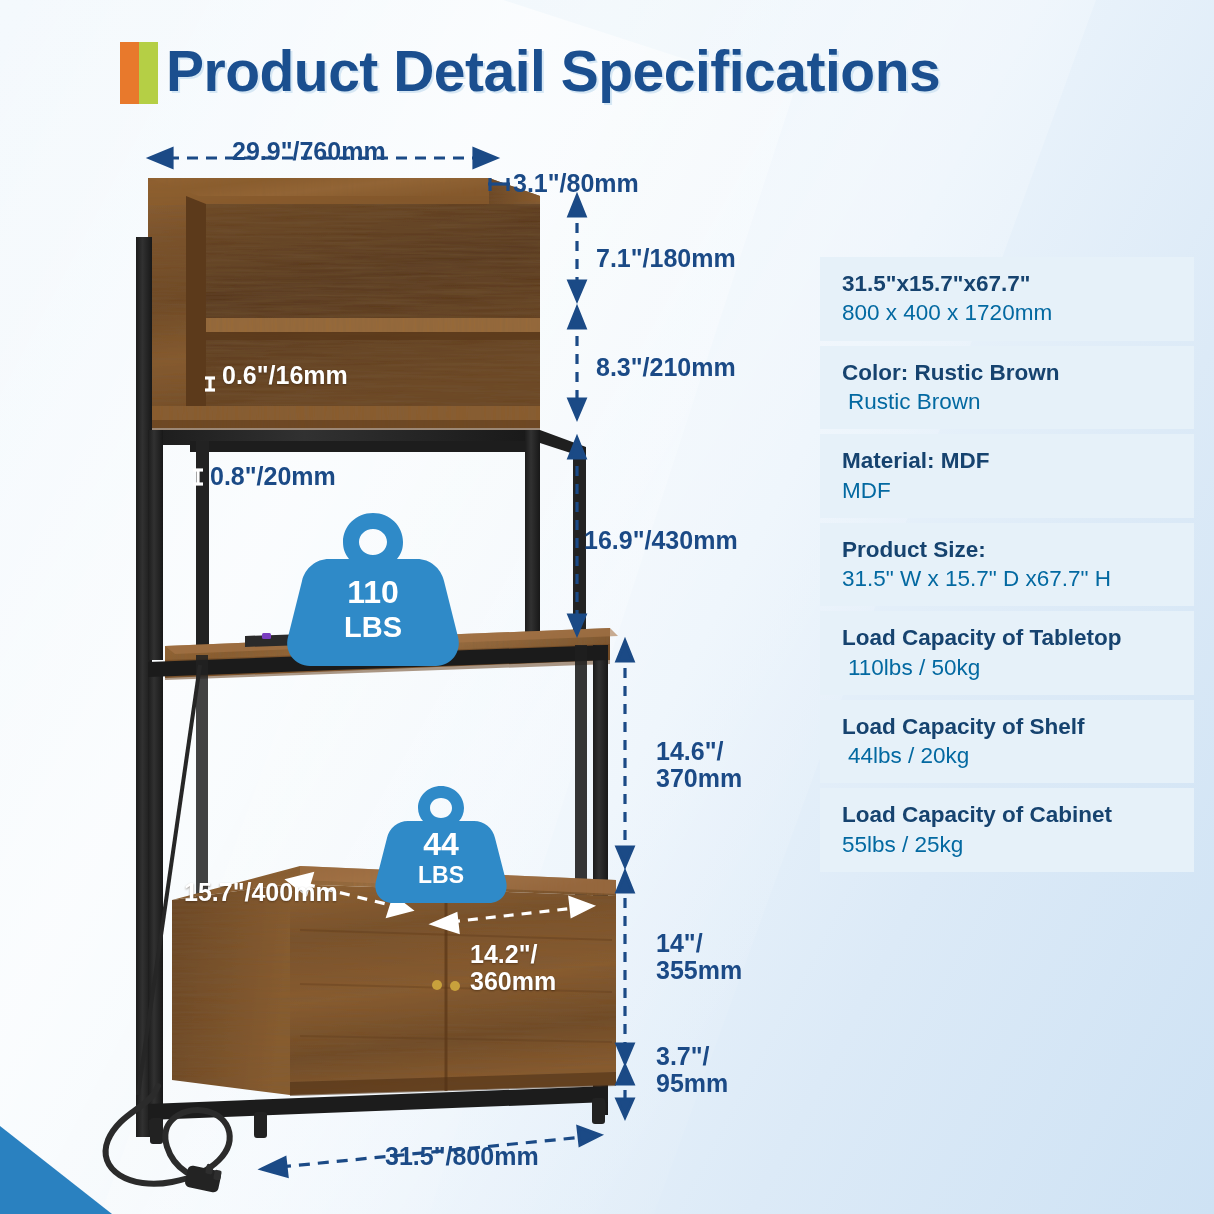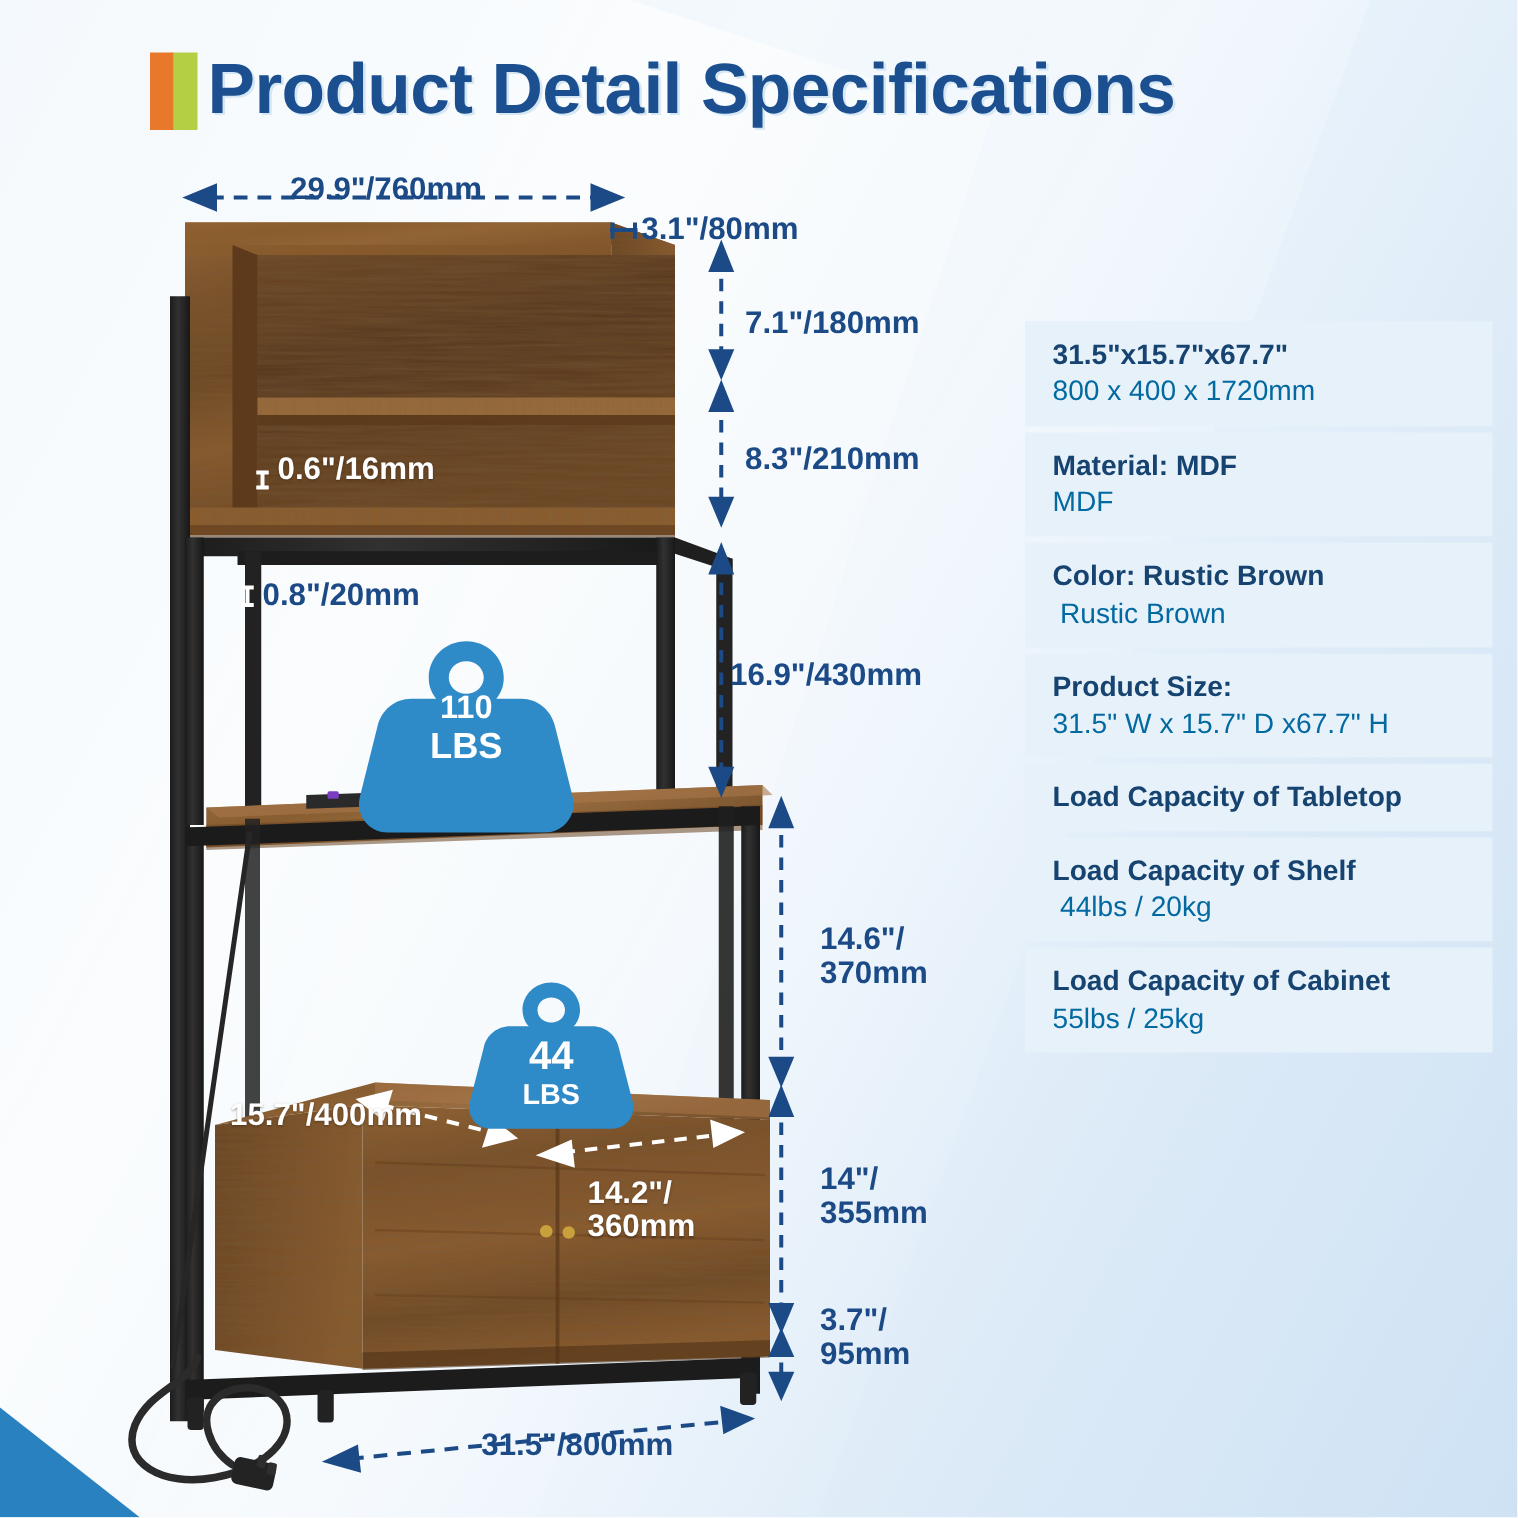--- a/index.html
+++ b/index.html
@@ -314,21 +314,21 @@
     </g>
     <g>
       <path d="M441,786 c-13,0 -23,10 -23,22 c0,5 2,10 5,13 l-15,0 c-10,0 -19,7 -21,17 l-11,43
                c-3,12 5,22 17,22 l96,0 c12,0 20,-10 17,-22 l-11,-43 c-2,-10 -11,-17 -21,-17 l-15,0
                c3,-3 5,-8 5,-13 c0,-12 -10,-22 -23,-22 z
                M441,798 c6,0 11,4 11,10 c0,6 -5,10 -11,10 c-6,0 -11,-4 -11,-10 c0,-6 5,-10 11,-10 z" fill="#2f8ac8"></path>
     </g>
   </svg>
 
   <div class="badge" style="left:298px; top:552px; width:150px;">
-    <div style="text-align:center; color:#fff; font-size:26px; font-weight:700; line-height:1;">110</div>
+    <div style="text-align:center; color:#fff; font-size:32px; font-weight:700; line-height:1;margin-top:24px;">110</div>
     <div style="text-align:center; color:#fff; font-size:29px; font-weight:700; line-height:1.05; margin-top:4px;">LBS</div>
   </div>
   <div class="badge" style="left:381px; top:812px; width:120px;margin-top:16px;">
     <div style="text-align:center; color:#fff; font-size:32px; font-weight:700; line-height:1;">44</div>
     <div style="text-align:center; color:#fff; font-size:23px; font-weight:700; line-height:1.05; margin-top:3px;">LBS</div>
   </div>
 
   <div class="dim" style="left:232px; top:138px;">29.9"/760mm</div>
   <div class="dim" style="left:513px; top:170px;">3.1"/80mm</div>
   <div class="dim" style="left:596px; top:245px;">7.1"/180mm</div>
@@ -348,36 +348,37 @@
   <div class="dim" style="left:385px; top:1143px;">31.5"/800mm</div>
 
   <div class="spec-table">
 
     <div class="spec-row">
       <div class="spec-label">31.5"x15.7"x67.7"</div>
       <div class="spec-value">800 x 400 x 1720mm</div>
     </div>
 
     <div class="spec-row">
+      <div class="spec-label">Color: Rustic Brown</div>
+      <div class="spec-value indent">Rustic Brown</div>
+    </div>
+
+    <div class="spec-row">
       <div class="spec-label">Material: MDF</div>
       <div class="spec-value">MDF</div>
     </div>
 
     <div class="spec-row">
-      <div class="spec-label">Color: Rustic Brown</div>
-      <div class="spec-value indent">Rustic Brown</div>
-    </div>
-
-    <div class="spec-row">
       <div class="spec-label">Product Size:</div>
       <div class="spec-value">31.5" W x 15.7" D x67.7" H</div>
     </div>
 
     <div class="spec-row">
       <div class="spec-label">Load Capacity of Tabletop</div>
+      <div class="spec-value indent">110lbs / 50kg</div>
     </div>
 
     <div class="spec-row">
       <div class="spec-label">Load Capacity of Shelf</div>
       <div class="spec-value indent">44lbs / 20kg</div>
     </div>
 
     <div class="spec-row">
       <div class="spec-label">Load Capacity of Cabinet</div>
       <div class="spec-value">55lbs / 25kg</div>

